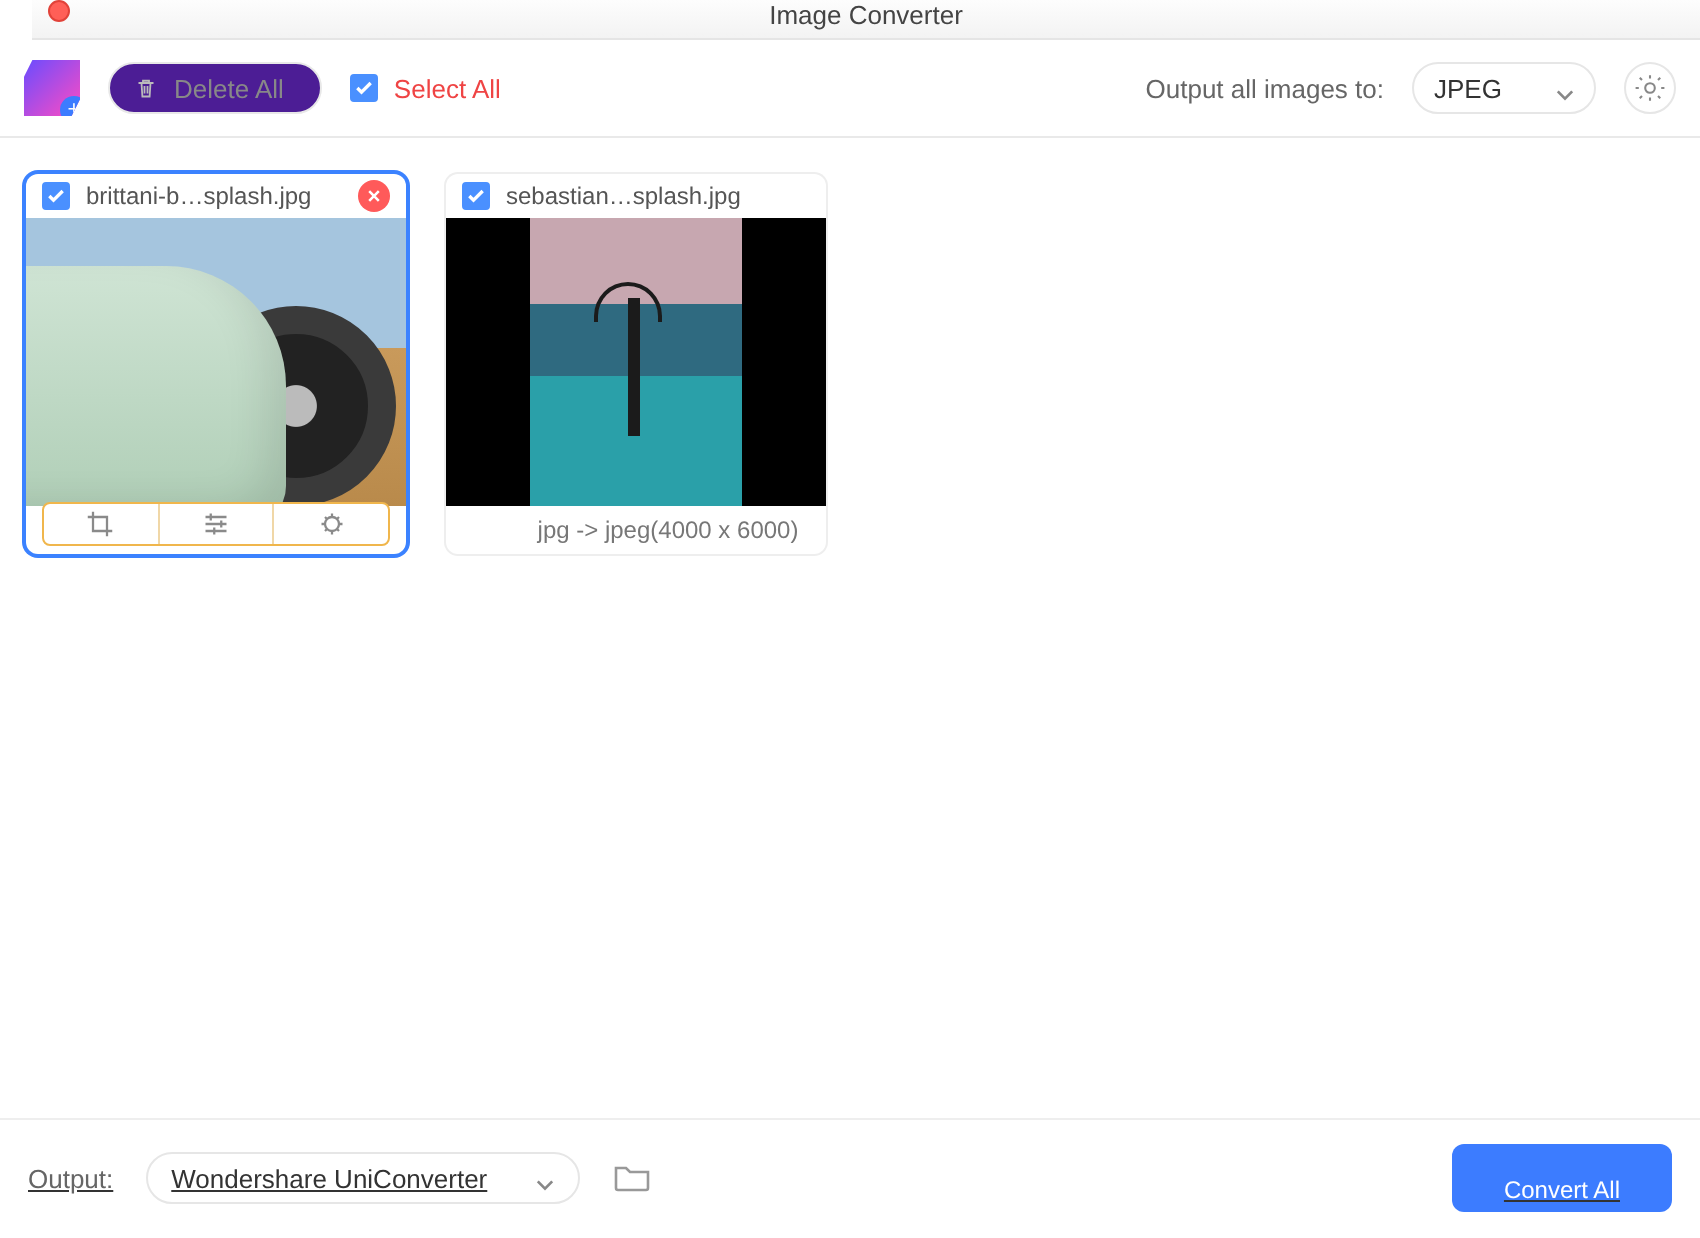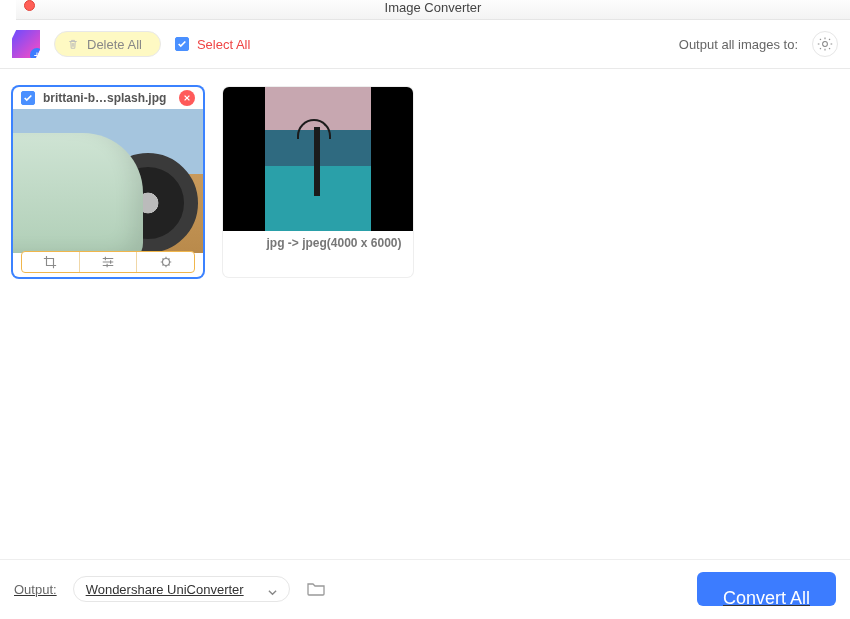--- a/index.html
+++ b/index.html
@@ -43,21 +43,21 @@
     .logo::after{
       content:"+";
       position:absolute; right:-4px; bottom:-4px;
       width:14px;height:14px; background:#3c7cff; color:#fff;
       border-radius:50%; font-size:11px; line-height:14px; text-align:center;
     }
     .btn-delete {
       height: 26px;
       border: 1px solid #e8e8e8;
       border-radius: 13px;
-      background: #fef9c3;
+      background: #4c1d95;
       padding: 0 18px 0 12px;
       display: inline-flex;
       align-items: center;
       gap: 8px;
       color: #888;
       cursor: pointer;
       font-size: 13px;
     }
     .trash-icon {
       width: 12px; height: 13px;
@@ -94,21 +94,20 @@
       align-items: flex-start;
       overflow: auto;
     }
     .card {
       width: 190px; height: 190px;
       border-radius: 6px;
       overflow: hidden;
       position: relative;
       background:#fff;
       box-shadow: 0 0 0 1px #eee;
-      font-weight: bold;
     }
     .card.active { box-shadow: 0 0 0 2px #3b82ff; }
     .card-header {
       height: 22px; display:flex; align-items:center; gap:8px; padding:0 8px;
     }
     .fname { flex:1; color:#555; font-size:12px; white-space:nowrap; overflow:hidden; text-overflow:ellipsis;}
     .remove {
       width:16px;height:16px;border-radius:50%;background:#ff5a5a;
       display:inline-flex;align-items:center;justify-content:center;cursor:pointer;
     }
@@ -143,21 +142,21 @@
     .output-select{
       height:26px; border:1px solid #e6e6e6; border-radius:13px;
       padding:0 12px; display:inline-flex; align-items:center; gap:24px;
       cursor:pointer; background:#fff;justify-content:space-between;
     }
     .folder{width:20px;height:16px;cursor:pointer;}
     .folder svg{stroke:#999;fill:none;}
     .bottom-spacer{flex:1;}
     .convert-all-btn{
       background:#3c7cff; color:#fff; border:none; border-radius:6px;
-      height:34px; padding:16px 26px; font-size:18px; cursor:pointer;
+      height:34px; padding:16px 26px; font-size:12px; cursor:pointer;
     }
   </style>
 </head>
 <body>
 
 <div class="titlebar">
   <div class="traffic">
     <div class="dot red"></div>
   </div>
   <div class="title">Image Converter</div>
@@ -181,20 +180,28 @@
           <path d="M2 6l2.5 2.5L10 3"></path>
         </svg>
     </span>
     <span>Select All</span>
   </label>
 
   <div class="toolbar-spacer"></div>
 
   <span class="convert-to-label">Output all images to:</span>
 
+  <div class="format-select">
+    <span>JPEG</span>
+    <span class="chev">
+      <svg viewBox="0 0 10 10" width="9" height="9" fill="none" stroke-width="1.5">
+          <path d="M1 3l4 4 4-4"></path>
+        </svg>
+    </span>
+  </div>
 
   <div class="gear">
     <svg viewBox="0 0 20 20" width="16" height="16" stroke-width="1.3">
       <circle cx="10" cy="10" r="3"></circle>
       <path d="M10 2v2M10 16v2M3 10H1M19 10h-2M5 5l-1.4-1.4M16.4 16.4L15 15M5 15l-1.4 1.4M16.4 3.6L15 5"></path>
     </svg>
   </div>
 </div>
 
 <div class="content">
@@ -228,20 +235,28 @@
       <div class="tool">
         <svg viewBox="0 0 16 16" width="14" height="14" stroke-width="1.3">
             <circle cx="8" cy="8" r="4"></circle>
             <path d="M8 2v2M8 12v2M2 8h2M12 8h2M4 4l1.4 1.4M10.6 10.6L12 12M4 12l1.4-1.4M10.6 5.4L12 4"></path>
           </svg>
       </div>
     </div>
   </div>
 
   <div class="card">
+    <div class="card-header">
+      <span class="chk">
+        <svg viewBox="0 0 12 12" width="10" height="10" fill="none" stroke-width="2">
+            <path d="M2 6l2.5 2.5L10 3"></path>
+          </svg>
+      </span>
+      <span class="fname">sebastian…splash.jpg</span>
+    </div>
     <div class="thumb">
       <div class="thumb-b-inner"></div>
     </div>
     <div class="card-footer">
       <span class="meta">jpg -&gt; jpeg(4000 x 6000)</span>
     </div>
   </div>
 
 </div>
 

